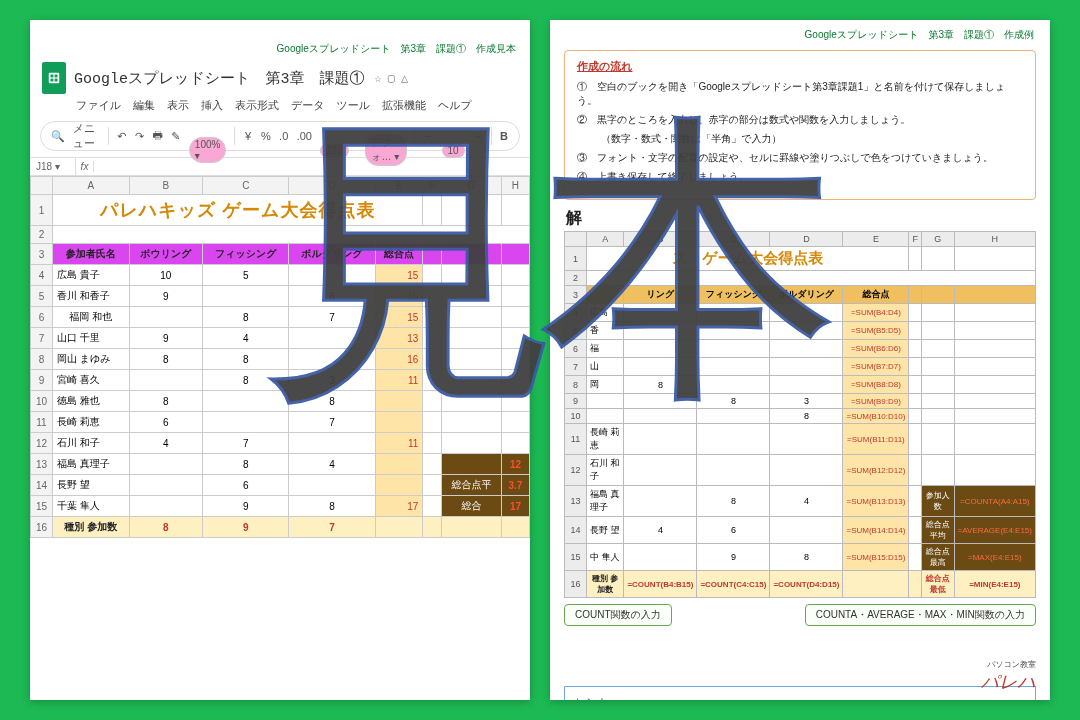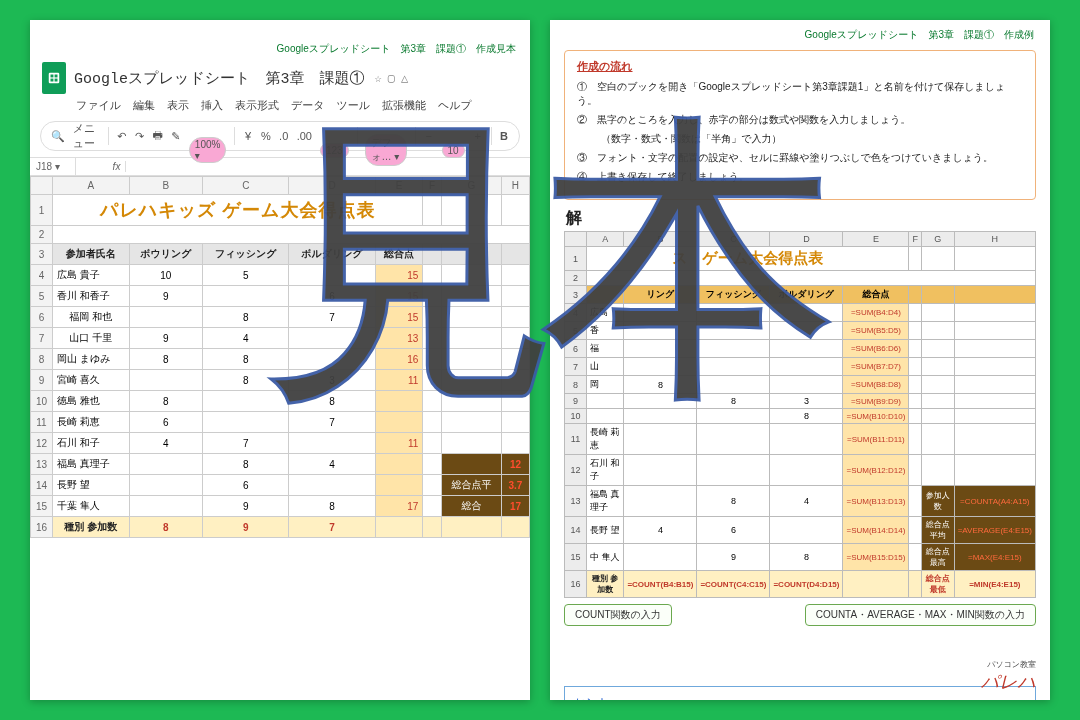--- a/index.html
+++ b/index.html
@@ -53,34 +53,34 @@
   }
   .toolbar {
     margin: 2px 10px 6px;
     border:1px solid #ddd; border-radius:18px;
     height:30px; display:flex; align-items:center; gap:8px;
     padding:0 10px; color:#555; font-size:11px;
   }
   .tb-icon { width:16px; height:16px; display:inline-flex; align-items:center; justify-content:center; color:#555; }
   .tb-sep { width:1px; height:18px; background:#ddd; }
   .tb-pill { border:1px solid #ccc; border-radius:13px; padding:1px 5px; font-size:10px; color:#555; background:#f9a8d4;margin-top:28px;}
-  .cell-ref-row { display:flex; align-items:center; border-top:1px solid #ddd; border-bottom:1px solid #ddd; font-size:10px; color:#666;gap:32px; }
+  .cell-ref-row { display:flex; align-items:center; border-top:1px solid #ddd; border-bottom:1px solid #ddd; font-size:10px; color:#666; }
   .cell-ref-row .ref { width:46px; padding:3px 6px; border-right:1px solid #ddd;}
   .cell-ref-row .fx { width:18px; text-align:center; font-style:italic; border-right:1px solid #ddd;}
   .sheet { border-collapse:collapse; width:100%; }
   .sheet th, .sheet td { border:1px solid #ccc; font-size:10px; padding:3px 4px; }
   .sheet th { background:#f3f3f3; color:#666; font-weight:normal; }
   .colhead th { height:16px; }
   .rowhead { background:#f3f3f3; text-align:center; width:22px; color:#666; }
   .title-row td { background:#fff; }
   .title-row .title-cell {
     font-size:18px; font-weight:bold; color:#d48806;
     text-align:center; letter-spacing:1px;
   }
-  .hdr-row td { background:#e5e5e5; font-weight:bold; text-align:center; color:#222;}
+  .hdr-row td { background:#d946ef; font-weight:bold; text-align:center; color:#222;}
   .data-row td { text-align:center; }
   .data-row td:first-child { text-align:left; }
   .total-col { background:#ffe4a8; color:#c0392b; text-align:right !important; padding-right:6px;}
   .side-dark { background:#6b4a14; color:#fff; font-size:9px; }
   .side-red { background:#6b4a14; color:#ff4d2d; text-align:right; font-weight:bold;}
   .foot-row td { background:#fff0c2; font-weight:bold; color:#c0392b; text-align:center;}
   .foot-row .lbl { color:#222; }
 
   
   .r-head { text-align:right; color:#0a7a2f; font-size:10px; padding:8px 16px 4px; }
@@ -260,21 +260,21 @@
             <td></td>
             <td>8</td>
             <td>7</td>
             <td class="total-col">15</td>
             <td></td>
             <td></td>
             <td></td>
           </tr>
           <tr class="data-row">
             <th class="rowhead">7</th>
-            <td style="text-align:center">山口 千里</td>
+            <td style="text-align:left">山口 千里</td>
             <td>9</td>
             <td>4</td>
             <td></td>
             <td class="total-col">13</td>
             <td></td>
             <td></td>
             <td></td>
           </tr>
           <tr class="data-row">
             <th class="rowhead">8</th>

